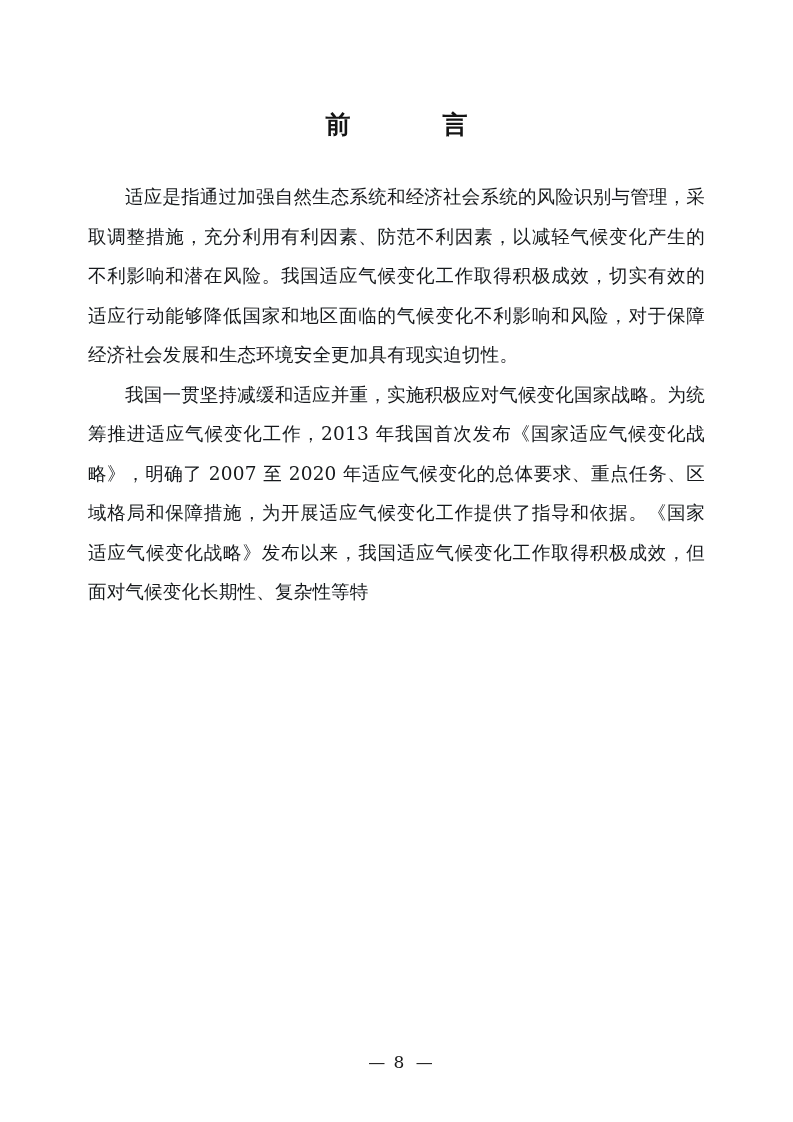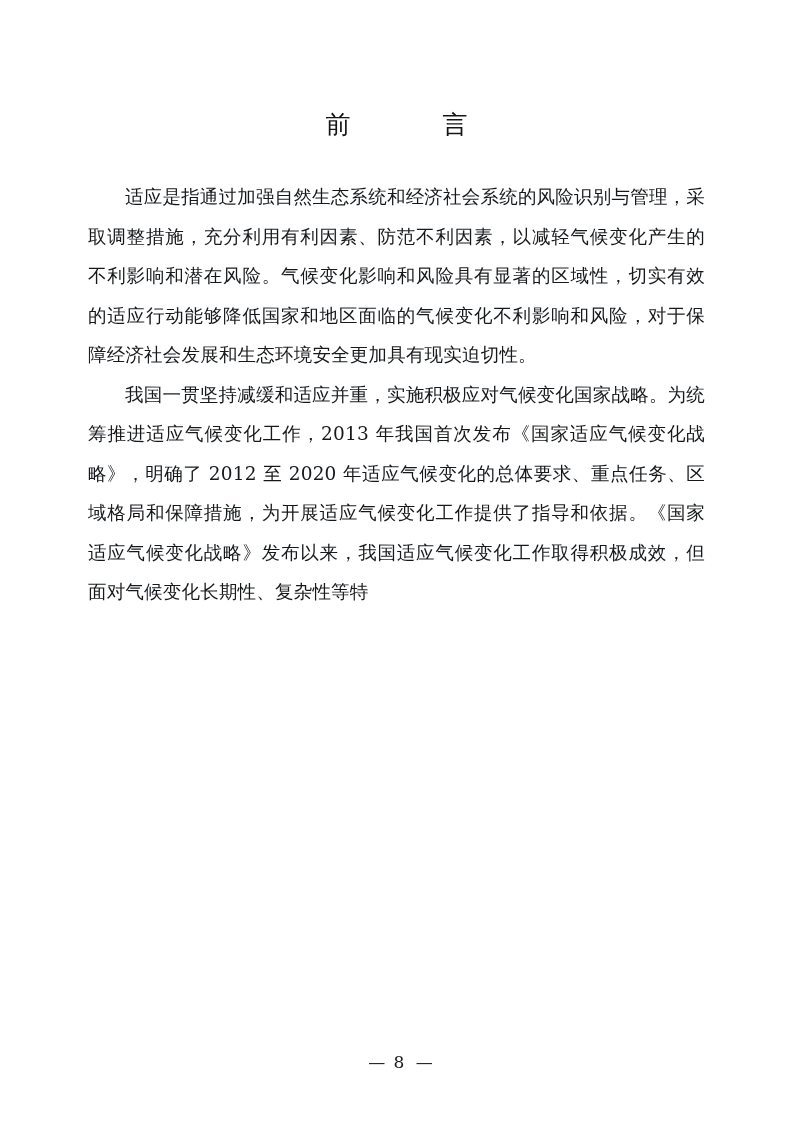--- a/index.html
+++ b/index.html
@@ -20,21 +20,21 @@
     height: 1122px;
     box-sizing: border-box;
     padding: 0;
     position: relative;
     background: #ffffff;
   }
   .doc-title {
     text-align: center;
     font-size: 25px;
     letter-spacing: 14px;
-    font-weight: 400;
+    font-weight: 700;
     margin: 0;
     padding-top: 108px;
     padding-left: 14px;
     color: #141414;
     font-family: "DejaVu Serif", "Liberation Serif", serif;
   }
   .body-block {
     margin-top: 36px;
     padding-left: 88px;
     padding-right: 88px;
@@ -65,22 +65,22 @@
   }
 </style>
 </head>
 <body>
 
 <div class="page">
 
   <h1 class="doc-title">前　　言</h1>
 
   <div class="body-block">
-    <p class="para">适应是指通过加强自然生态系统和经济社会系统的风险识别与管理，采取调整措施，充分利用有利因素、防范不利因素，以减轻气候变化产生的不利影响和潜在风险。气候变化影响和风险具有显著的区域性，切实有效的适应行动能够降低国家和地区面临的气候变化不利影响和风险，对于保障经济社会发展和生态环境安全更加具有现实迫切性。</p>
-    <p class="para">我国一贯坚持减缓和适应并重，实施积极应对气候变化国家战略。为统筹推进适应气候变化工作，2013 年我国首次发布《国家适应气候变化战略》，明确了 2012 至 2020 年适应气候变化的总体要求、重点任务、区域格局和保障措施，为开展适应气候变化工作提供了指导和依据。《国家适应气候变化战略》发布以来，我国适应气候变化工作取得积极成效，但面对气候变化长期性、复杂性等特</p>
+    <p class="para">适应是指通过加强自然生态系统和经济社会系统的风险识别与管理，采取调整措施，充分利用有利因素、防范不利因素，以减轻气候变化产生的不利影响和潜在风险。我国适应气候变化工作取得积极成效，切实有效的适应行动能够降低国家和地区面临的气候变化不利影响和风险，对于保障经济社会发展和生态环境安全更加具有现实迫切性。</p>
+    <p class="para">我国一贯坚持减缓和适应并重，实施积极应对气候变化国家战略。为统筹推进适应气候变化工作，2013 年我国首次发布《国家适应气候变化战略》，明确了 2007 至 2020 年适应气候变化的总体要求、重点任务、区域格局和保障措施，为开展适应气候变化工作提供了指导和依据。《国家适应气候变化战略》发布以来，我国适应气候变化工作取得积极成效，但面对气候变化长期性、复杂性等特</p>
   </div>
 
   <div class="page-number">
     <span class="dash">—</span>
     <span>8</span>
     <span class="dash">—</span>
   </div>
 
 </div>
 

